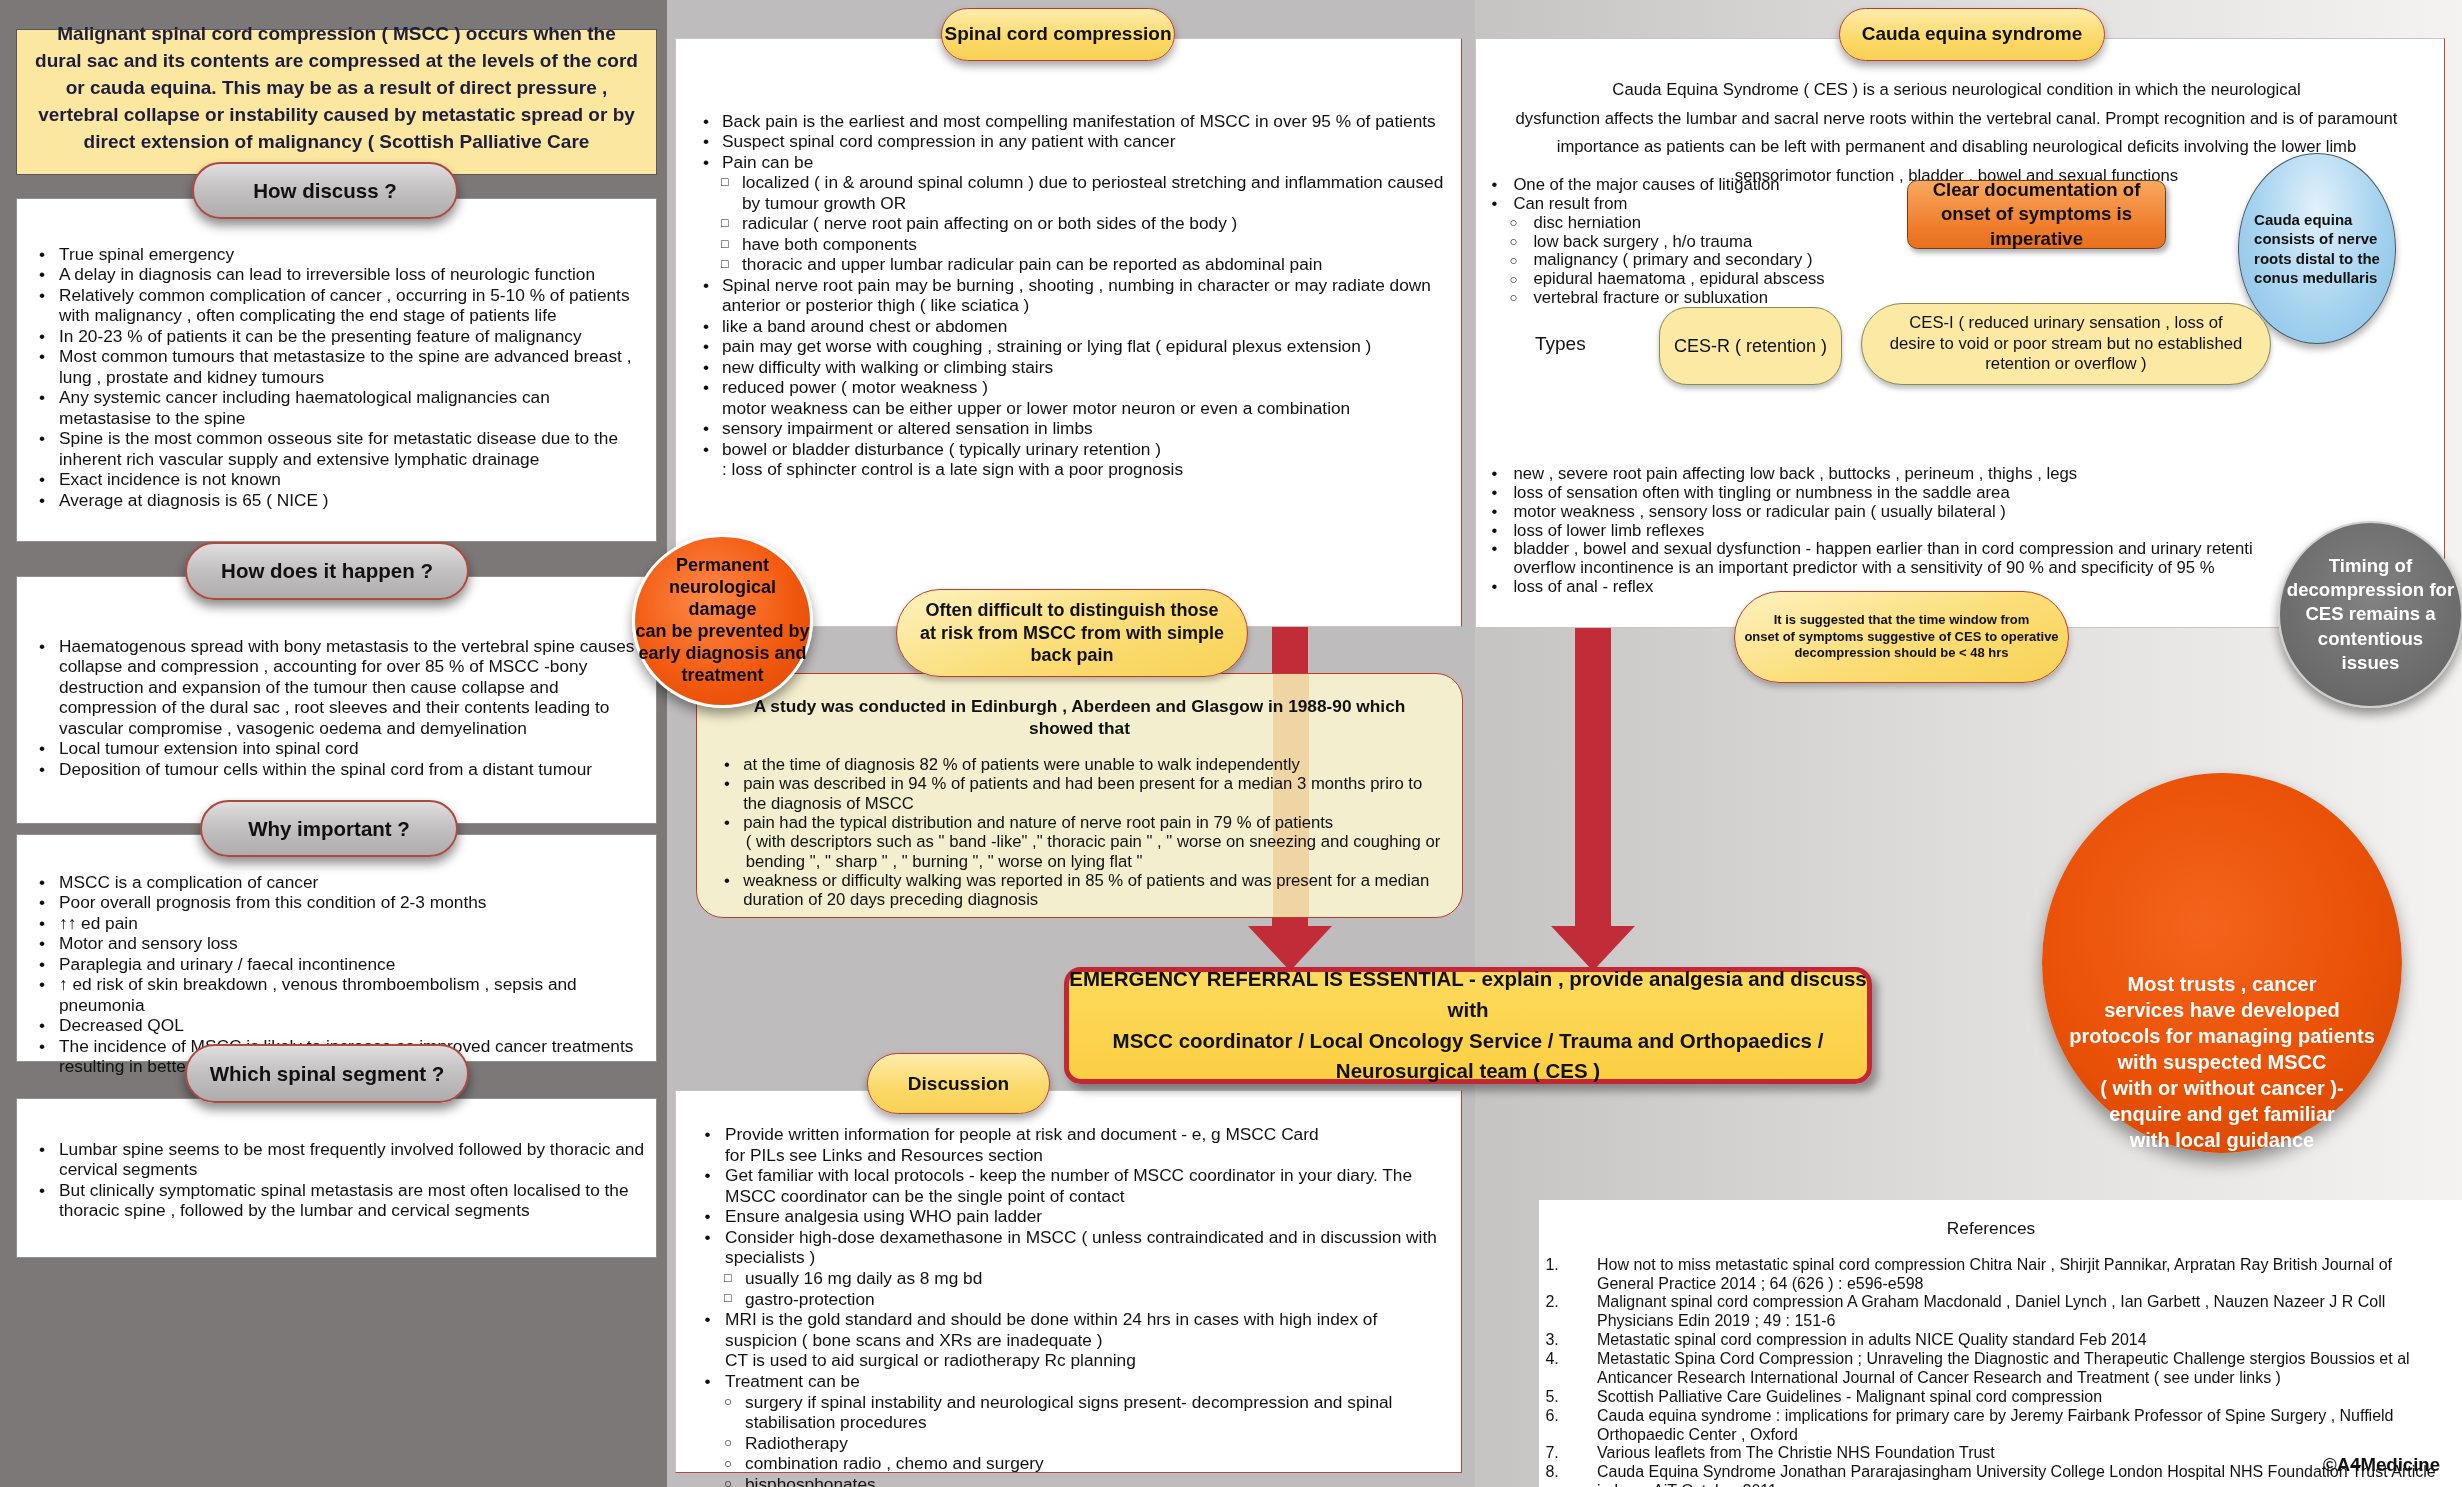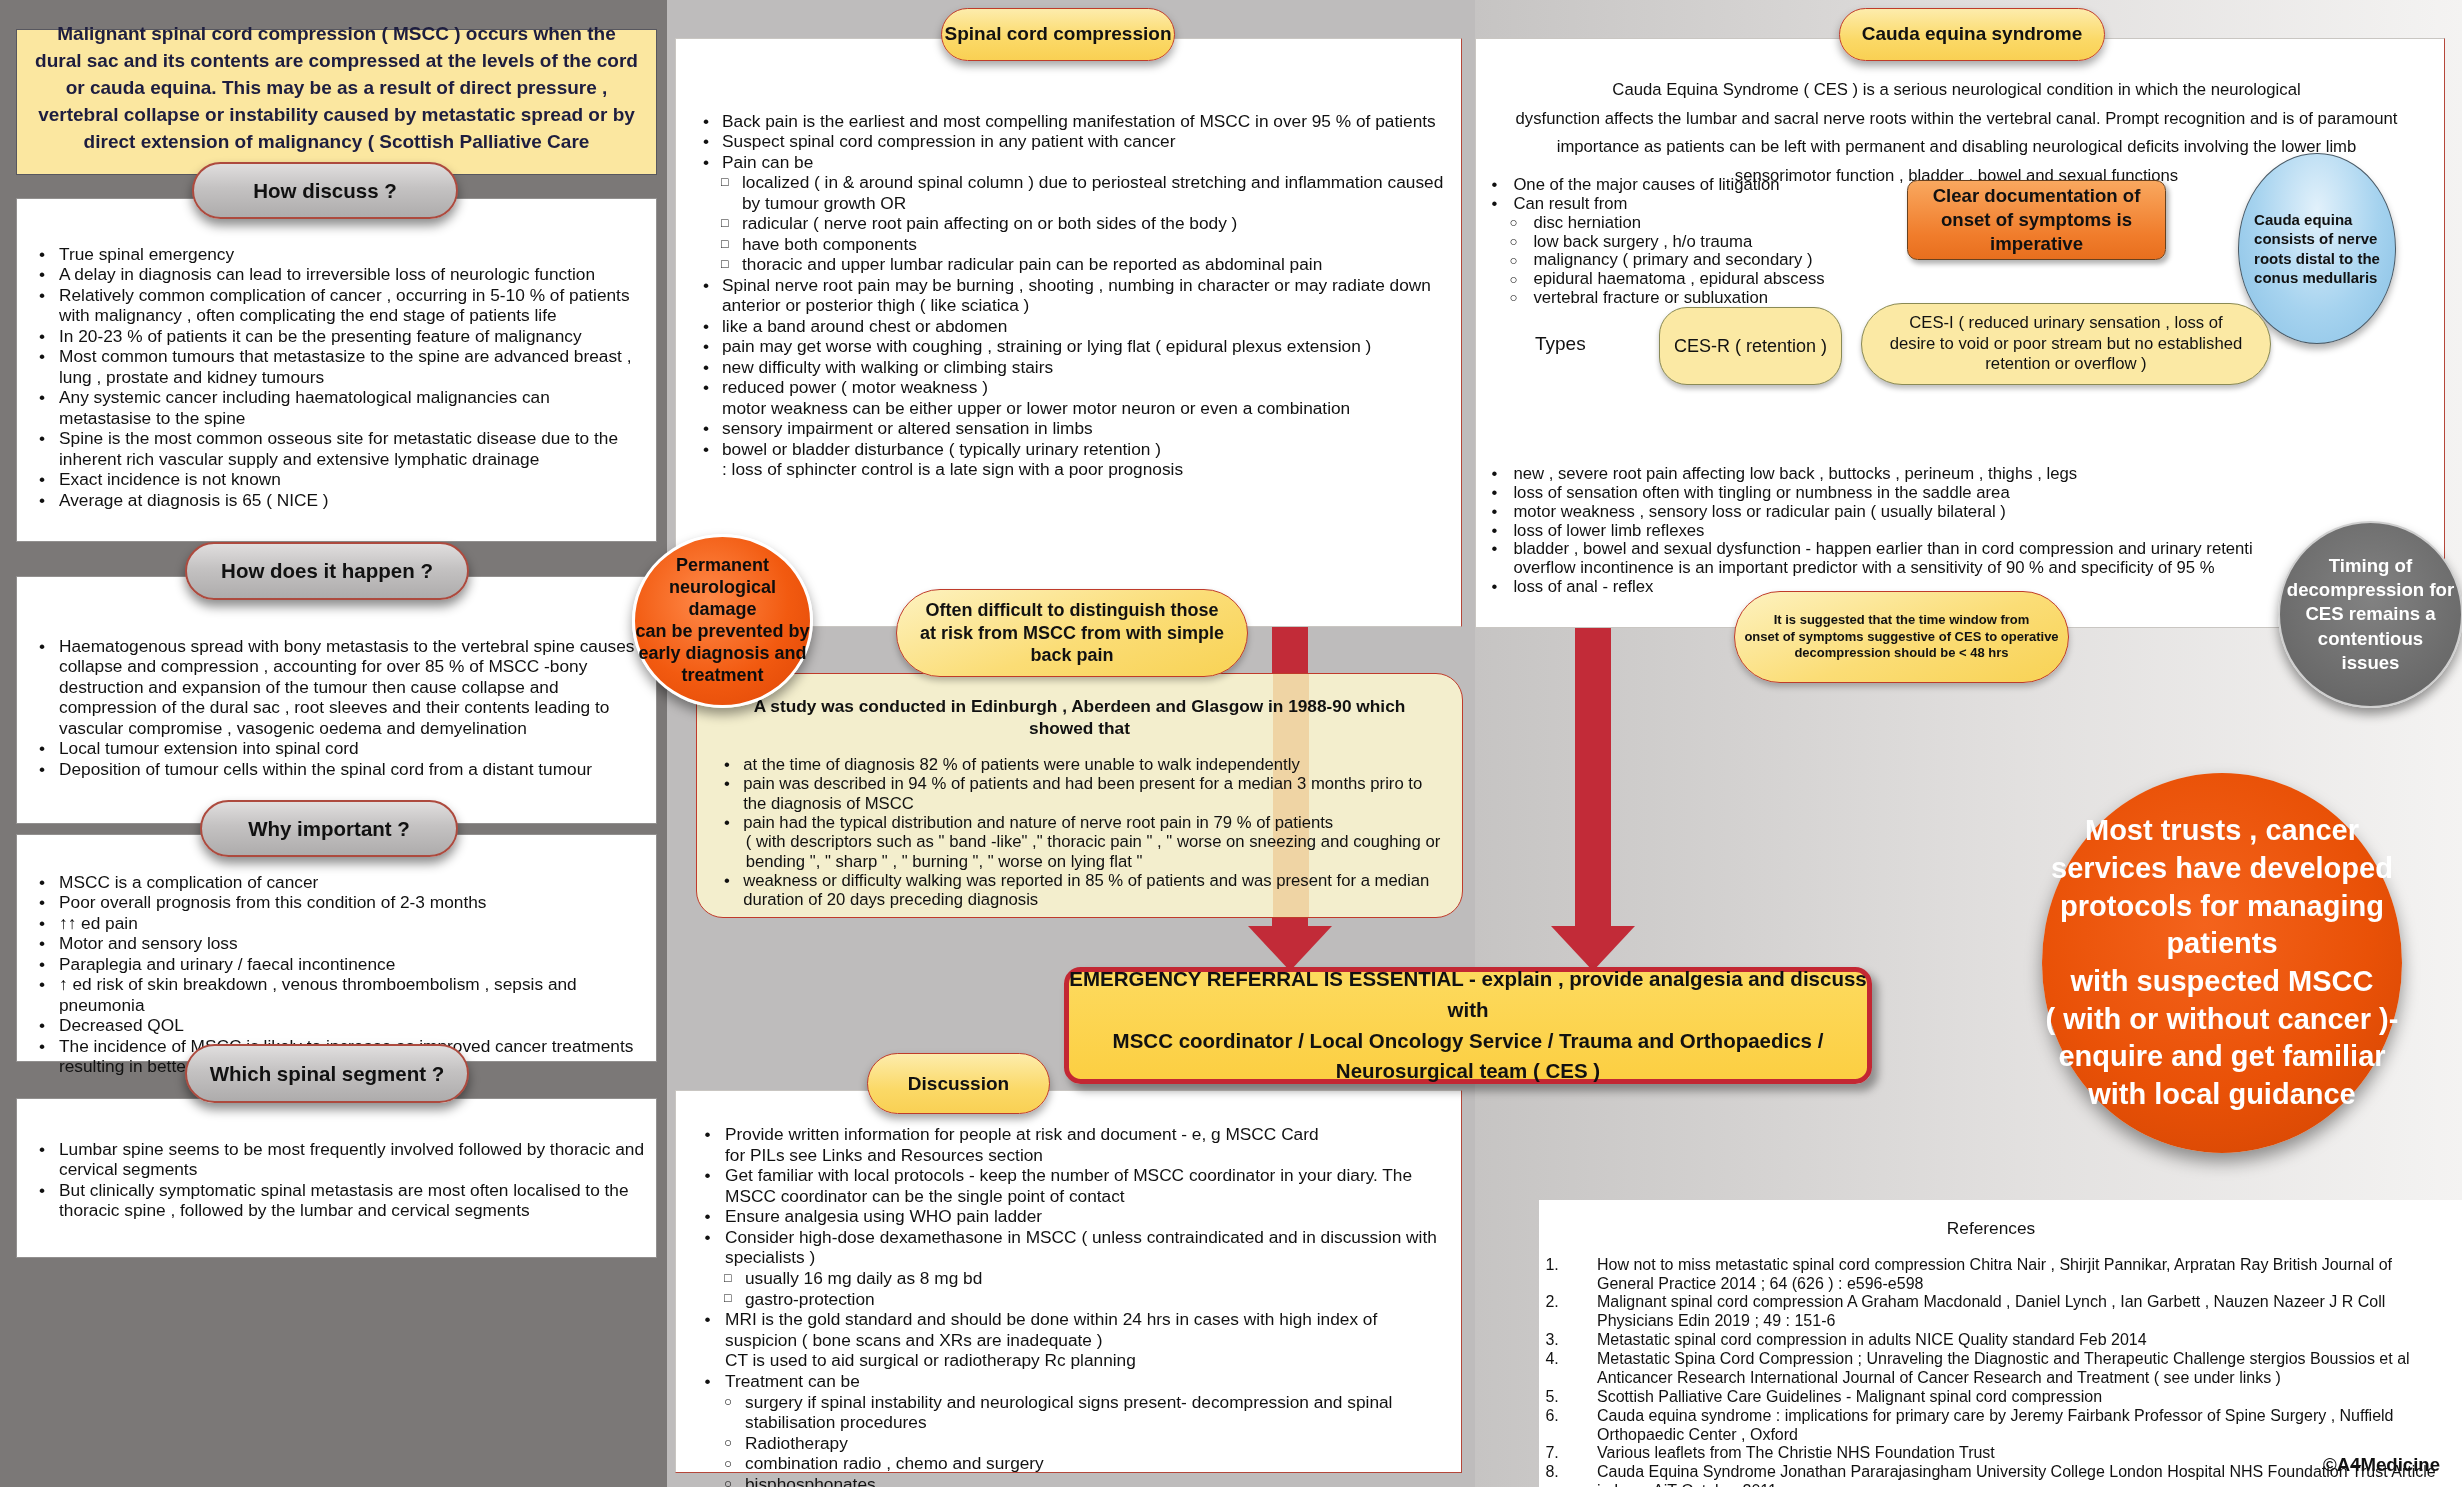--- a/index.html
+++ b/index.html
@@ -108,21 +108,21 @@
     box-shadow:5.1px 6.4px 9px rgba(0,0,0,.35);}
 
   #discPill{left:867px;top:1053px;width:181px;height:59px;}
   #discBox{left:675px;top:1090px;width:787px;height:383px;box-sizing:border-box;
     border-bottom:1.9px solid #b5473a;padding:33px 15.4px 0 13px;z-index:2;}
 
   #caudaPill{left:1839px;top:7.7px;width:264px;height:51px;}
   #cesBox{left:1475px;top:38px;width:970px;height:590px;z-index:1;box-sizing:border-box;}
   #cesIntro{top:37px;left:38px;right:45px;text-align:center;font-size:16.7px;line-height:1.72;}
   #cesList1{top:137px;left:6.4px;width:423px;}
-  #clearDocBox{left:431px;top:141px;width:259px;height:80px;background:linear-gradient(180deg,#f9a85f 0%,#f07c2b 70%,#e86f1e 100%);
+  #clearDocBox{left:431px;top:141px;width:259px;height:69px;background:linear-gradient(180deg,#f9a85f 0%,#f07c2b 70%,#e86f1e 100%);
     border:1.3px solid #67411f;border-radius:10.3px;display:flex;align-items:center;justify-content:center;text-align:center;
     font-weight:bold;font-size:18.6px;line-height:1.3;box-shadow:2.6px 3.8px 5.1px rgba(0,0,0,.3);box-sizing:border-box;}
   #blueEllipse{left:762px;top:114px;width:158px;height:191px;border-radius:50%;
     background:radial-gradient(ellipse at 50% 30%,#e2f1fb 0%,#a6d3ef 55%,#86bfe4 100%);
     border:1.9px solid #4a5a66;display:flex;align-items:center;justify-content:center;
     font-weight:bold;font-size:15px;line-height:1.3;box-shadow:0 5.1px 7.7px rgba(0,0,0,.3);box-sizing:border-box;}
   #typesLabel{left:59px;top:294px;font-size:19px;}
   .ces-shape{background:#fbe9a4;border:1.3px solid #8a8a55;display:flex;align-items:center;justify-content:center;
     text-align:center;box-shadow:0 3.8px 5.1px rgba(0,0,0,.25);box-sizing:border-box;}
   #cesR{left:183px;top:268px;width:183px;height:78px;border-radius:28px;font-size:18px;}
@@ -131,22 +131,22 @@
   #cesList2{top:426px;left:6.4px;width:846px;}
 
   #timeCallout{left:1734px;top:591px;width:333px;height:90px;font-size:13px;line-height:1.3;}
   #timingCircle{left:2278px;top:521px;width:185px;height:187px;border-radius:50%;
     background:radial-gradient(circle at 50% 40%,#828282 0%,#6a6a6a 70%,#5e5e5e 100%);
     border:2.6px solid #cfcfcf;display:flex;align-items:center;justify-content:center;text-align:center;
     font-family:Liberation Sans, sans-serif;font-weight:bold;font-size:18.6px;line-height:1.3;color:#fff;z-index:4;
     box-shadow:0 6.4px 10.3px rgba(0,0,0,.4);box-sizing:border-box;}
   #bigOrange{left:2042px;top:773px;width:360px;height:380px;border-radius:50%;
     background:radial-gradient(circle at 45% 40%,#f4631c 0%,#e95107 55%,#cf4403 100%);
-    display:flex;align-items:center;justify-content:center;text-align:center;
-    font-weight:bold;font-size:29px;line-height:1.3;color:#fff;z-index:3;
+    display:flex;align-items:flex-end;justify-content:center;text-align:center;
+    font-weight:bold;font-size:20px;line-height:1.3;color:#fff;z-index:3;
     box-shadow:0 9px 16.7px rgba(0,0,0,.4);}
 
   #refsBox{left:1539px;top:1200px;width:923px;height:287px;background:#fff;z-index:2;box-sizing:border-box;
     padding:18px 19px 0 0;}
   #refsTitle{text-align:center;font-size:17.3px;margin:0 0 16.7px 0;font-weight:normal;}
   ol.refs{list-style:none;counter-reset:r;margin:0;padding:0;font-size:16px;line-height:1.18;}
   ol.refs li{counter-increment:r;position:relative;padding-left:58px;margin:0;}
   ol.refs li::before{content:counter(r) ".";position:absolute;left:6.4px;}
   #copyright{right:22px;bottom:11.5px;font-weight:bold;font-size:18.6px;}
 </style>

